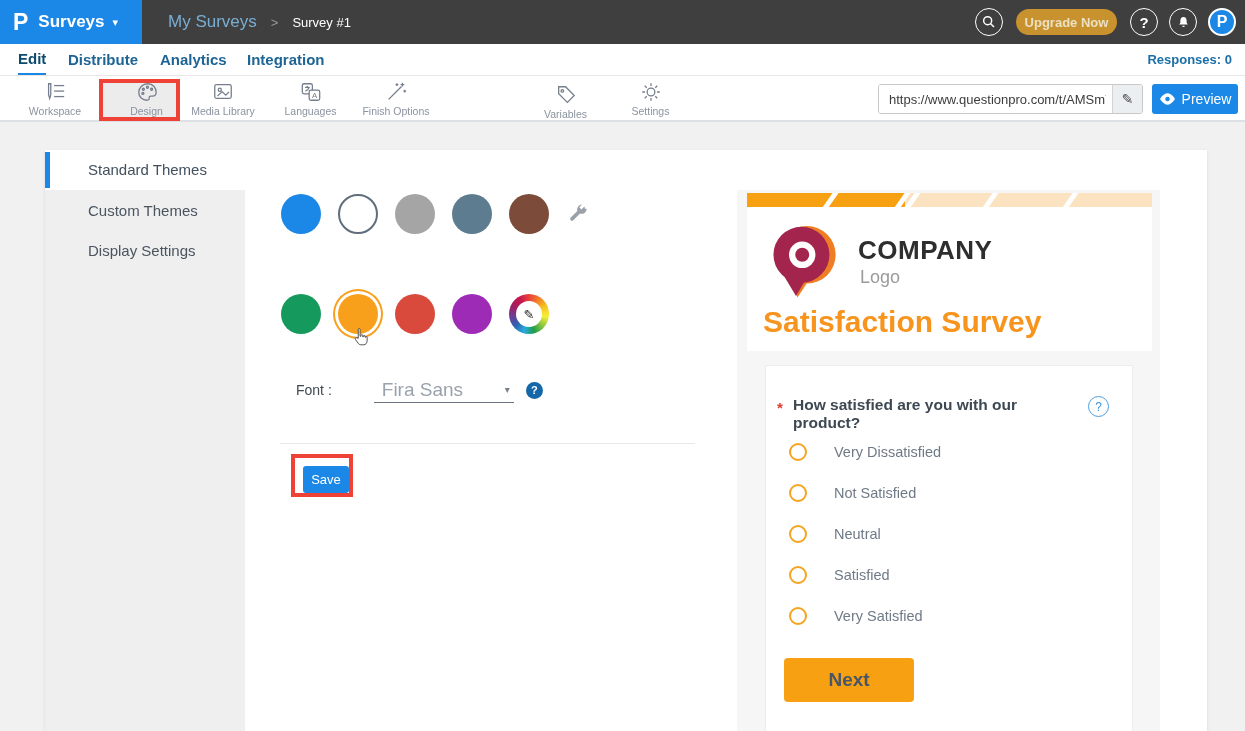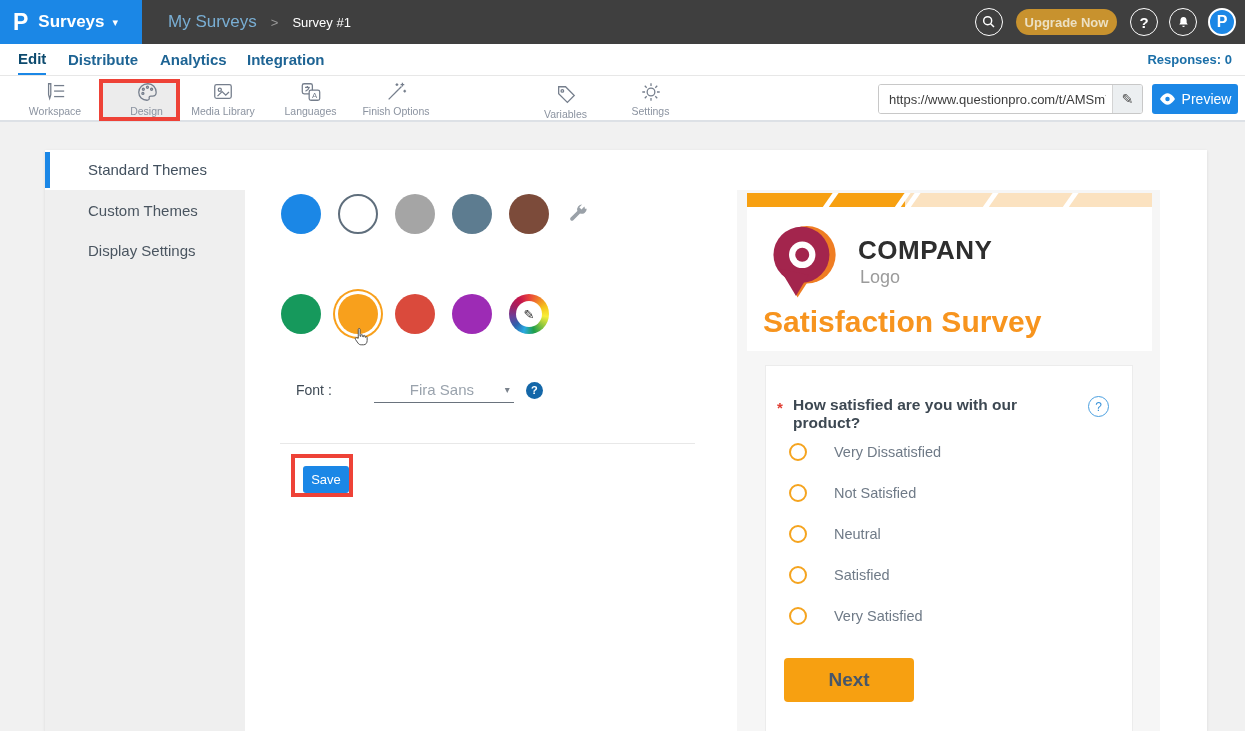--- a/index.html
+++ b/index.html
@@ -51,21 +51,21 @@
   .swatch.sel { box-shadow:0 0 0 3px #fff, 0 0 0 5px #f8a01c; }
   .swatch.whitesw { border:2px solid #5f6e7c; }
   .wheel { position:absolute; width:40px; height:40px; border-radius:50%; cursor:pointer;
     background:conic-gradient(#e8413c,#f07f28,#f5c51d,#f7ee3a,#8dc63f,#1e9e4a,#29aae1,#2e62ad,#6b3e98,#9e1f63,#c4164c,#e8413c);
     display:flex; align-items:center; justify-content:center; }
   .wheel .inner { width:26px; height:26px; border-radius:50%; background:#fff; display:flex; align-items:center; justify-content:center; font-size:13px; color:#222; }
   .wrench { position:absolute; }
   .fontrow { position:absolute; left:251px; top:225px; height:30px; display:flex; align-items:center; }
   .fontrow .flabel { font-size:14px; color:#3f4a55; }
   .fontsel { position:relative; margin-left:42px; width:140px; border-bottom:1px solid #6a737d; height:26px; display:flex; align-items:center; cursor:pointer; }
-  .fontsel .fval { font-size:15px; color:#9aa3ad; margin-left:36px; }
+  .fontsel .fval { font-size:19px; color:#9aa3ad; margin-left:8px; }
   .fontsel .fcaret { position:absolute; right:4px; color:#7a828c; font-size:10px; }
   .fonthelp { margin-left:12px; width:17px; height:17px; border-radius:50%; background:#1467a8; color:#fff; font-size:11px; font-weight:bold; display:flex; align-items:center; justify-content:center; cursor:pointer; }
   .editor-divider { position:absolute; left:235px; top:293px; width:415px; height:1px; background:#e8e8e8; }
   .hl-save { position:absolute; left:246px; top:304px; width:62px; height:43px; border:4px solid #ee4237; }
   .savebtn { position:absolute; left:8px; top:8px; width:46px; height:27px; background:#1b87e6; color:#fff; border:none; border-radius:3px; font-size:13px; font-family:inherit; cursor:pointer; }
   .handcur { position:absolute; left:305px; top:176px; width:22px; height:24px; }
 
   
   .previewpanel { position:absolute; left:692px; top:40px; width:423px; height:541px; background:#f6f6f6; }
   .pheader { position:absolute; left:10px; top:3px; width:405px; height:158px; background:#fff; }

